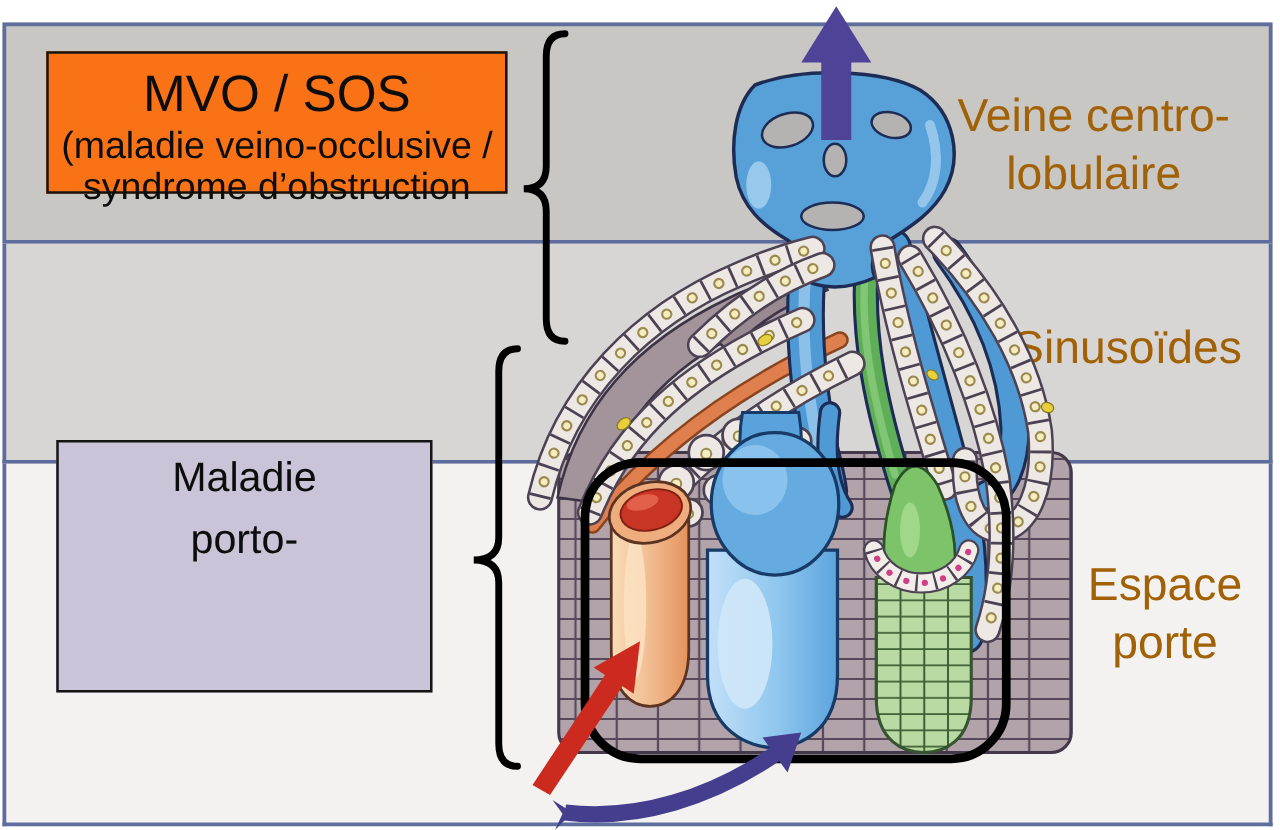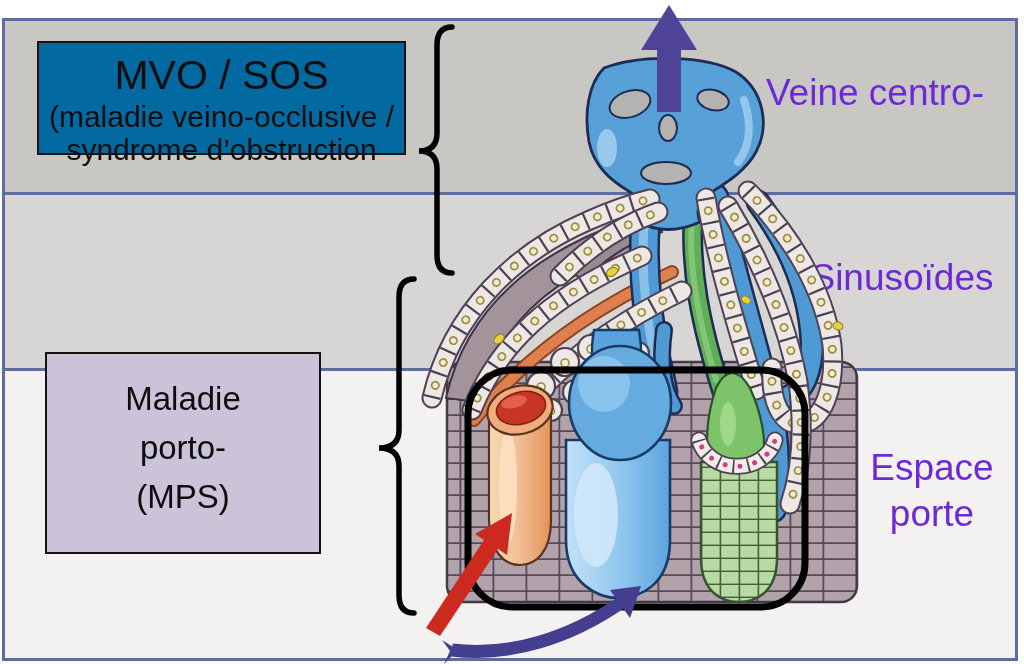--- a/index.html
+++ b/index.html
@@ -11,28 +11,28 @@
   
   .band { position:absolute; left:2px; width:1016px; box-sizing:border-box;
           border:3px solid #5e6c9e; }
   .band1 { top:18px;  height:177px; background:#c9c7c4; }
   .band2 { top:195px; height:176px; background:#d8d6d4; border-top:none; }
   .band3 { top:371px; height:290px; background:#f3f2f0; border-top:none; }
 
   
   .box { position:absolute; box-sizing:border-box; border:2px solid #141414;
          text-align:center; color:#0d0d0d; }
-  .mvo-box { left:37px; top:41px; width:369px; height:114px; background:#0369a1; padding-top:7px; }
+  .mvo-box { left:37px; top:41px; width:369px; height:114px; background:#f97316; padding-top:7px; }
   .mvo-title { font-size:41px; line-height:50px; }
   .mvo-sub   { font-size:30px; line-height:33px; }
-  .mps-box { left:45px; top:352px; width:276px; height:202px; background:#cbc4d8; padding-top:20px; }
+  .mps-box { left:45px; top:352px; width:301px; height:202px; background:#cbc4d8; padding-top:3px; }
   .mps-line { font-size:33px; line-height:49px; }
 
   
-  .zl { position:absolute; text-align:center; color:#6d28d9;
+  .zl { position:absolute; text-align:center; color:#a16207;
         font-size:37px; line-height:46px; }
   .zl-vein { left:740px; top:70px;  width:270px; }
   .zl-sin  { left:787px; top:255px; width:230px; }
   .zl-esp  { left:827px; top:445px; width:210px; }
 
   svg.overlay { position:absolute; left:0; top:0; }
 
   
   .cord-outline { fill:none; stroke:#4c4254; stroke-width:21; stroke-linecap:round; }
   .cord-fill    { fill:none; stroke:#eee8e4; stroke-width:17; stroke-linecap:round; }
@@ -59,25 +59,25 @@
 
   <div class="box mvo-box">
     <div class="mvo-title">MVO / SOS</div>
     <div class="mvo-sub">(maladie veino-occlusive /</div>
     <div class="mvo-sub">syndrome d’obstruction</div>
   </div>
 
   <div class="box mps-box">
     <div class="mps-line">Maladie</div>
     <div class="mps-line">porto-</div>
-    <div class="mps-line">(MPS)</div>
   </div>
 
   <div class="zl zl-vein">
     <div>Veine centro-</div>
+    <div>lobulaire</div>
   </div>
   <div class="zl zl-sin">
     <div>Sinusoïdes</div>
   </div>
   <div class="zl zl-esp">
     <div>Espace</div>
     <div>porte</div>
   </div>
 
   <svg class="overlay" width="1024" height="664" viewBox="0 0 1024 664">

